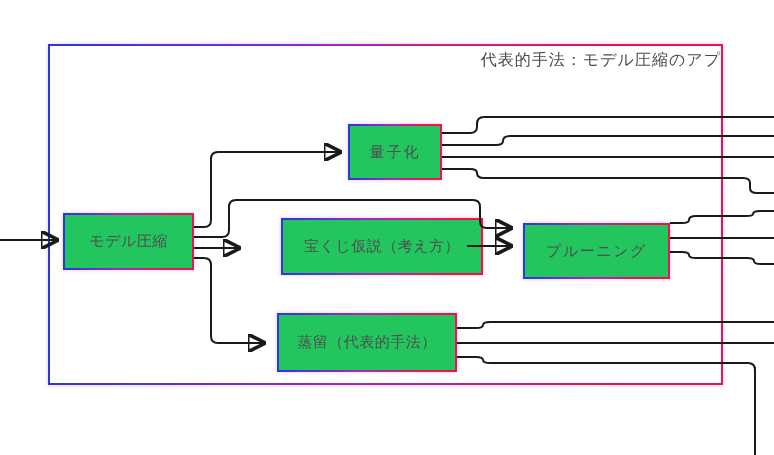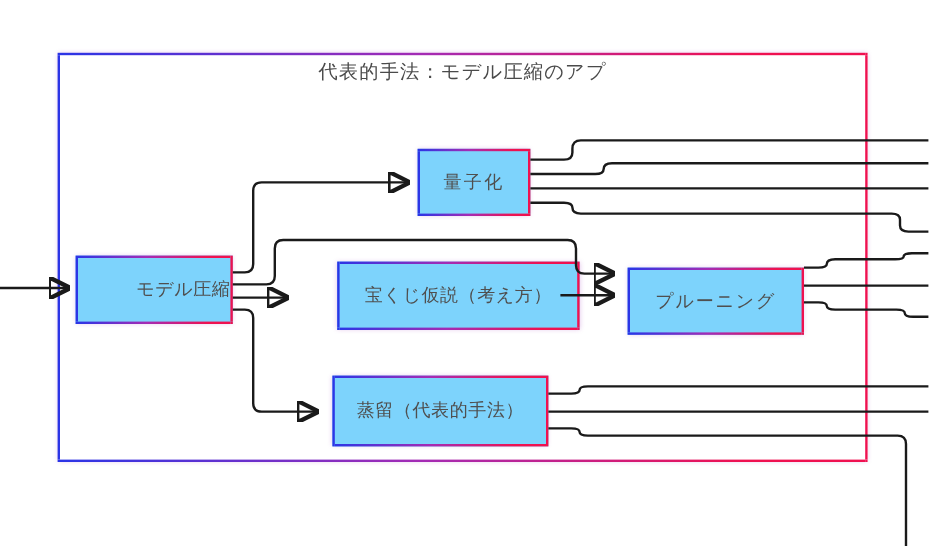--- a/index.html
+++ b/index.html
@@ -22,31 +22,31 @@
     box-sizing:border-box;
     border:2px solid;
     border-image:linear-gradient(90deg,var(--blue) 0%,#a42bb4 45%,var(--red) 85%) 1;
     box-shadow:0 0 4px rgba(150,40,180,.28);
   }
   .outer{
     left:48px;top:44px;width:675px;height:341px;
     background:transparent;
   }
   .node{
-    background:#7dd3fc;
+    background:#22c55e;
     display:flex;align-items:center;justify-content:center;
     color:var(--text);
     font-size:15px;
     letter-spacing:0.5px;
     z-index:2;
   }
   .title{
     position:absolute;
     top:2px;left:0;right:0;
-    text-align:center;
+    text-align:right;
     color:#4a4a4a;
     font-size:16px;
     line-height:24px;
     letter-spacing:1px;
     z-index:2;
   }
   .wires{
     position:absolute;inset:0;
     z-index:3;
     pointer-events:none;
@@ -63,21 +63,21 @@
 <body>
 
 <div class="canvas">
 
   <div class="gbox outer">
     <div class="title">
       <div>代表的手法：モデル圧縮のアプ</div>
     </div>
   </div>
 
-  <div class="gbox node" style="left:63px;top:213px;width:131px;height:57px;justify-content:flex-end;">
+  <div class="gbox node" style="left:63px;top:213px;width:131px;height:57px;">
     <span>モデル圧縮</span>
   </div>
 
   <div class="gbox node" style="left:348px;top:124px;width:94px;height:56px;letter-spacing:2px;">
     <span>量子化</span>
   </div>
 
   <div class="gbox node" style="left:249px;top:218px;width:202px;height:57px;margin-left:32px;">
     <span>宝くじ仮説（考え方）</span>
   </div>

